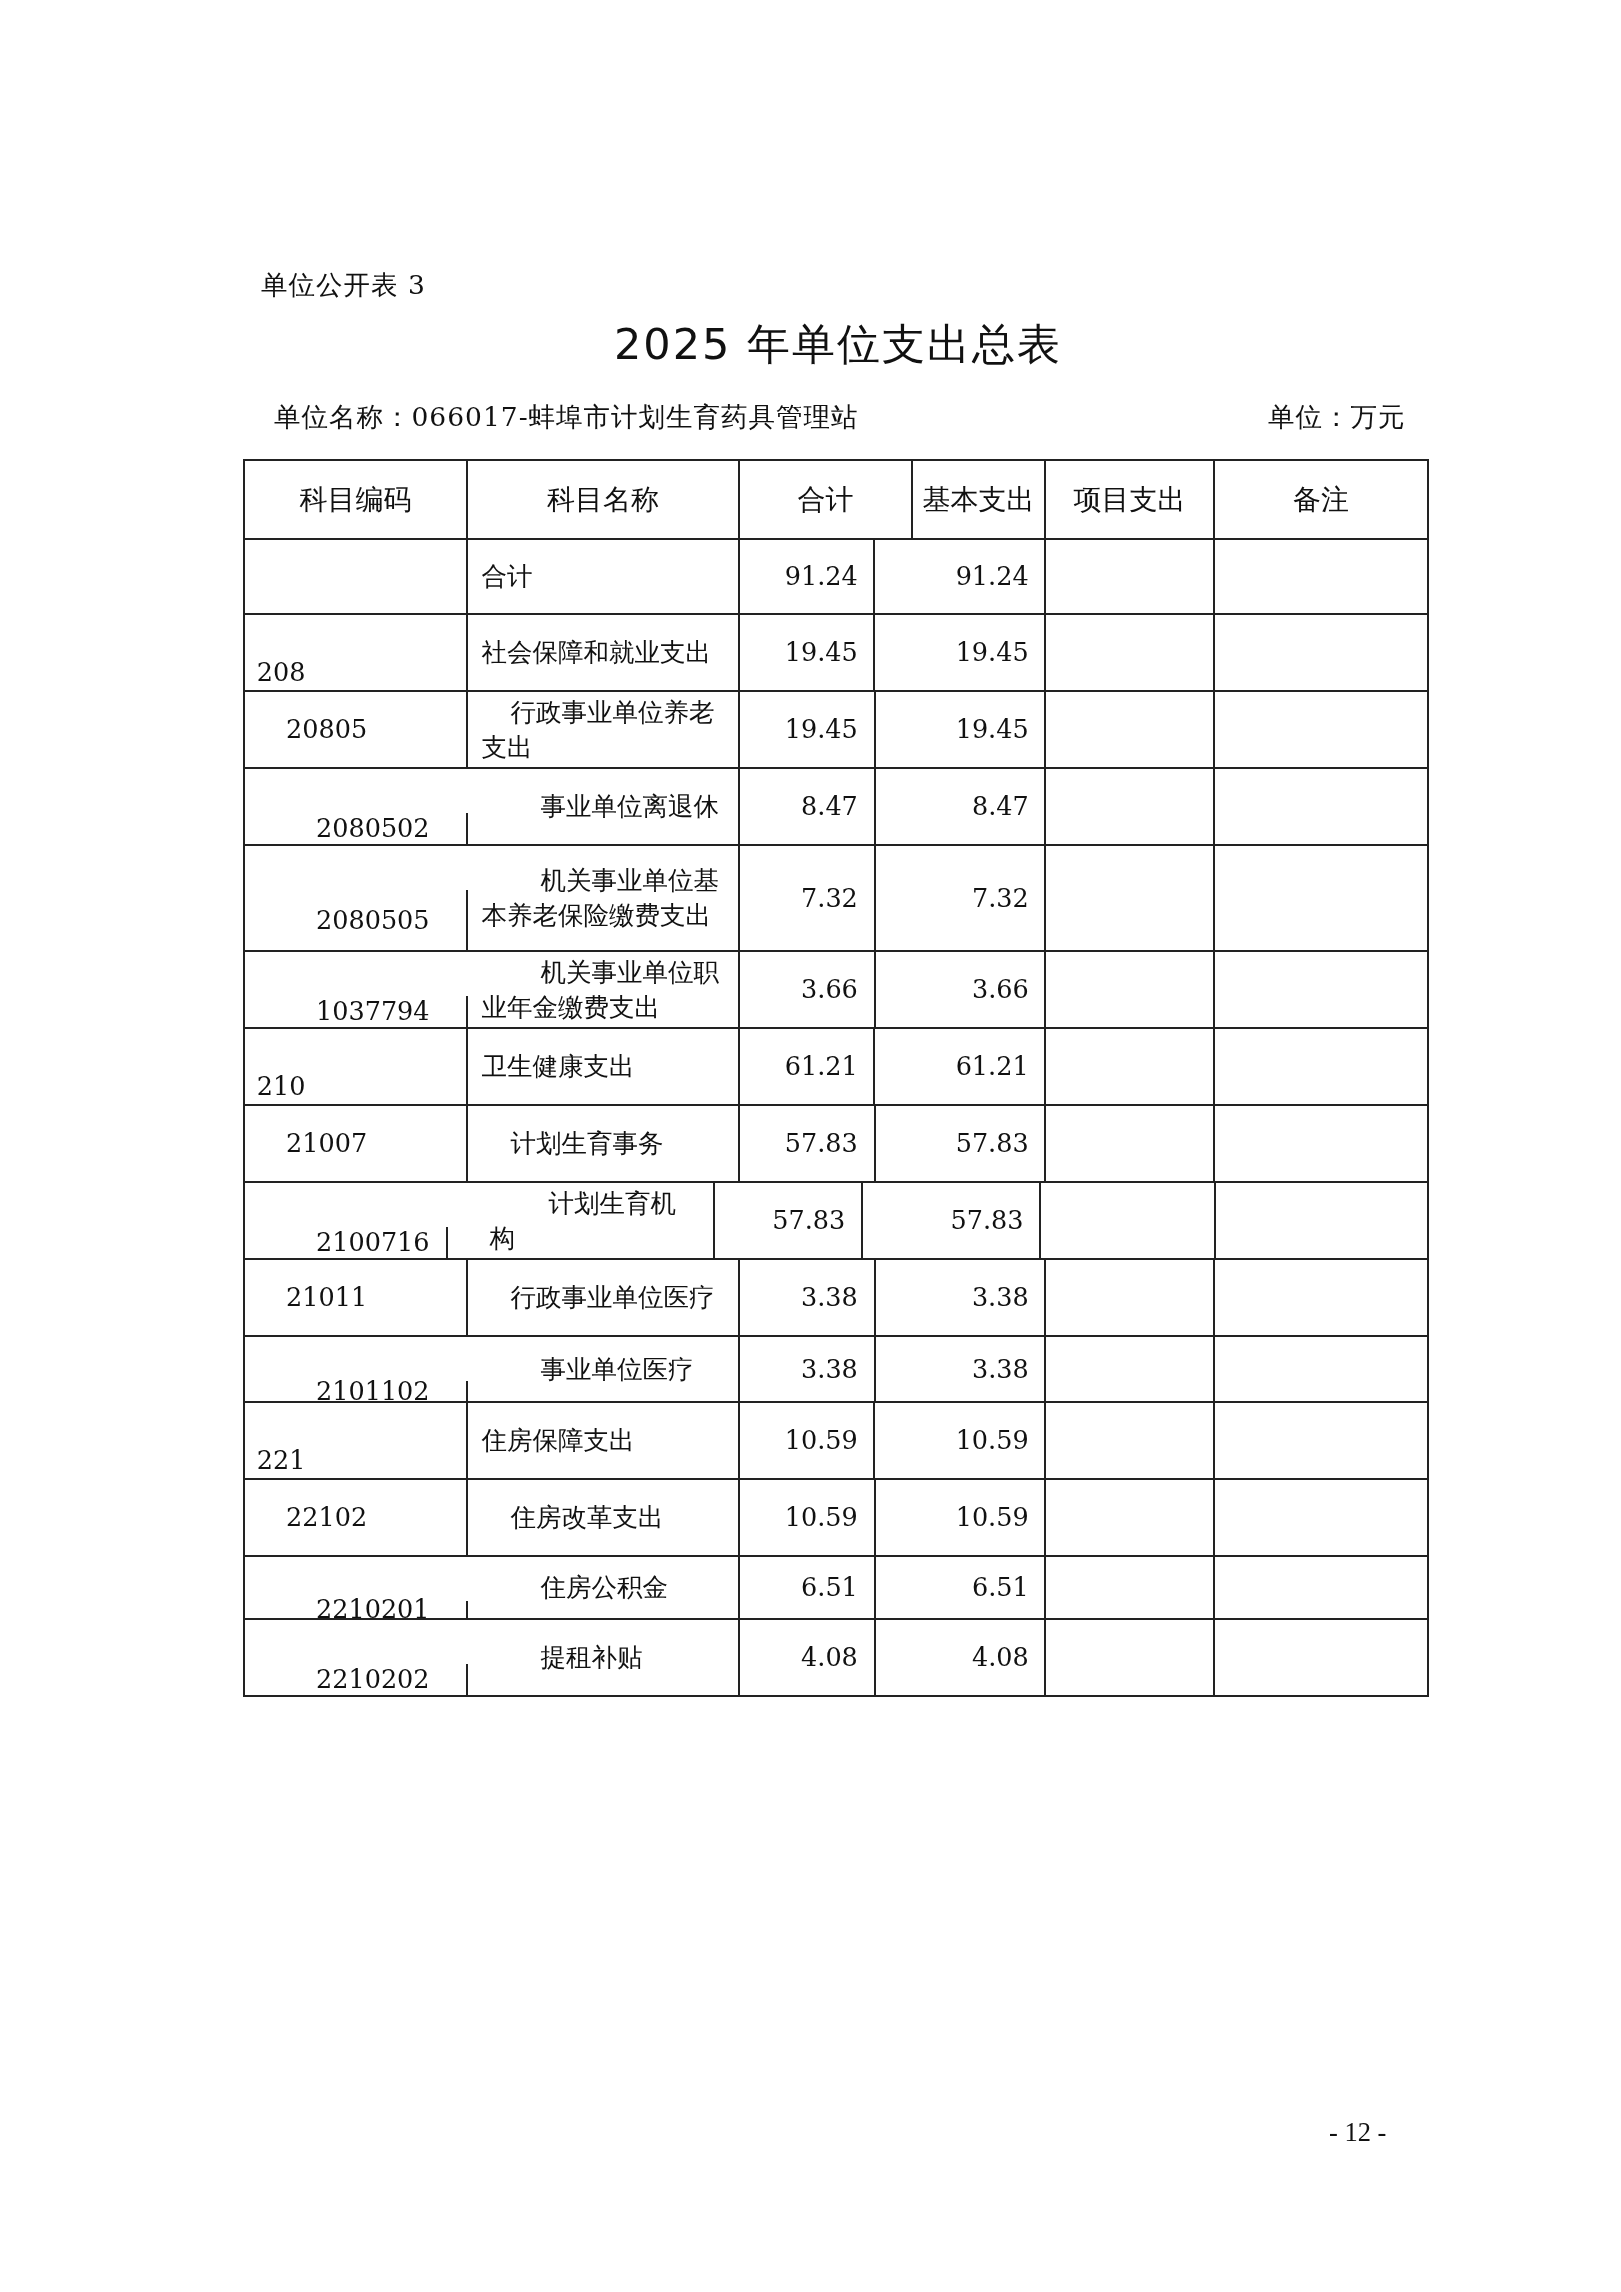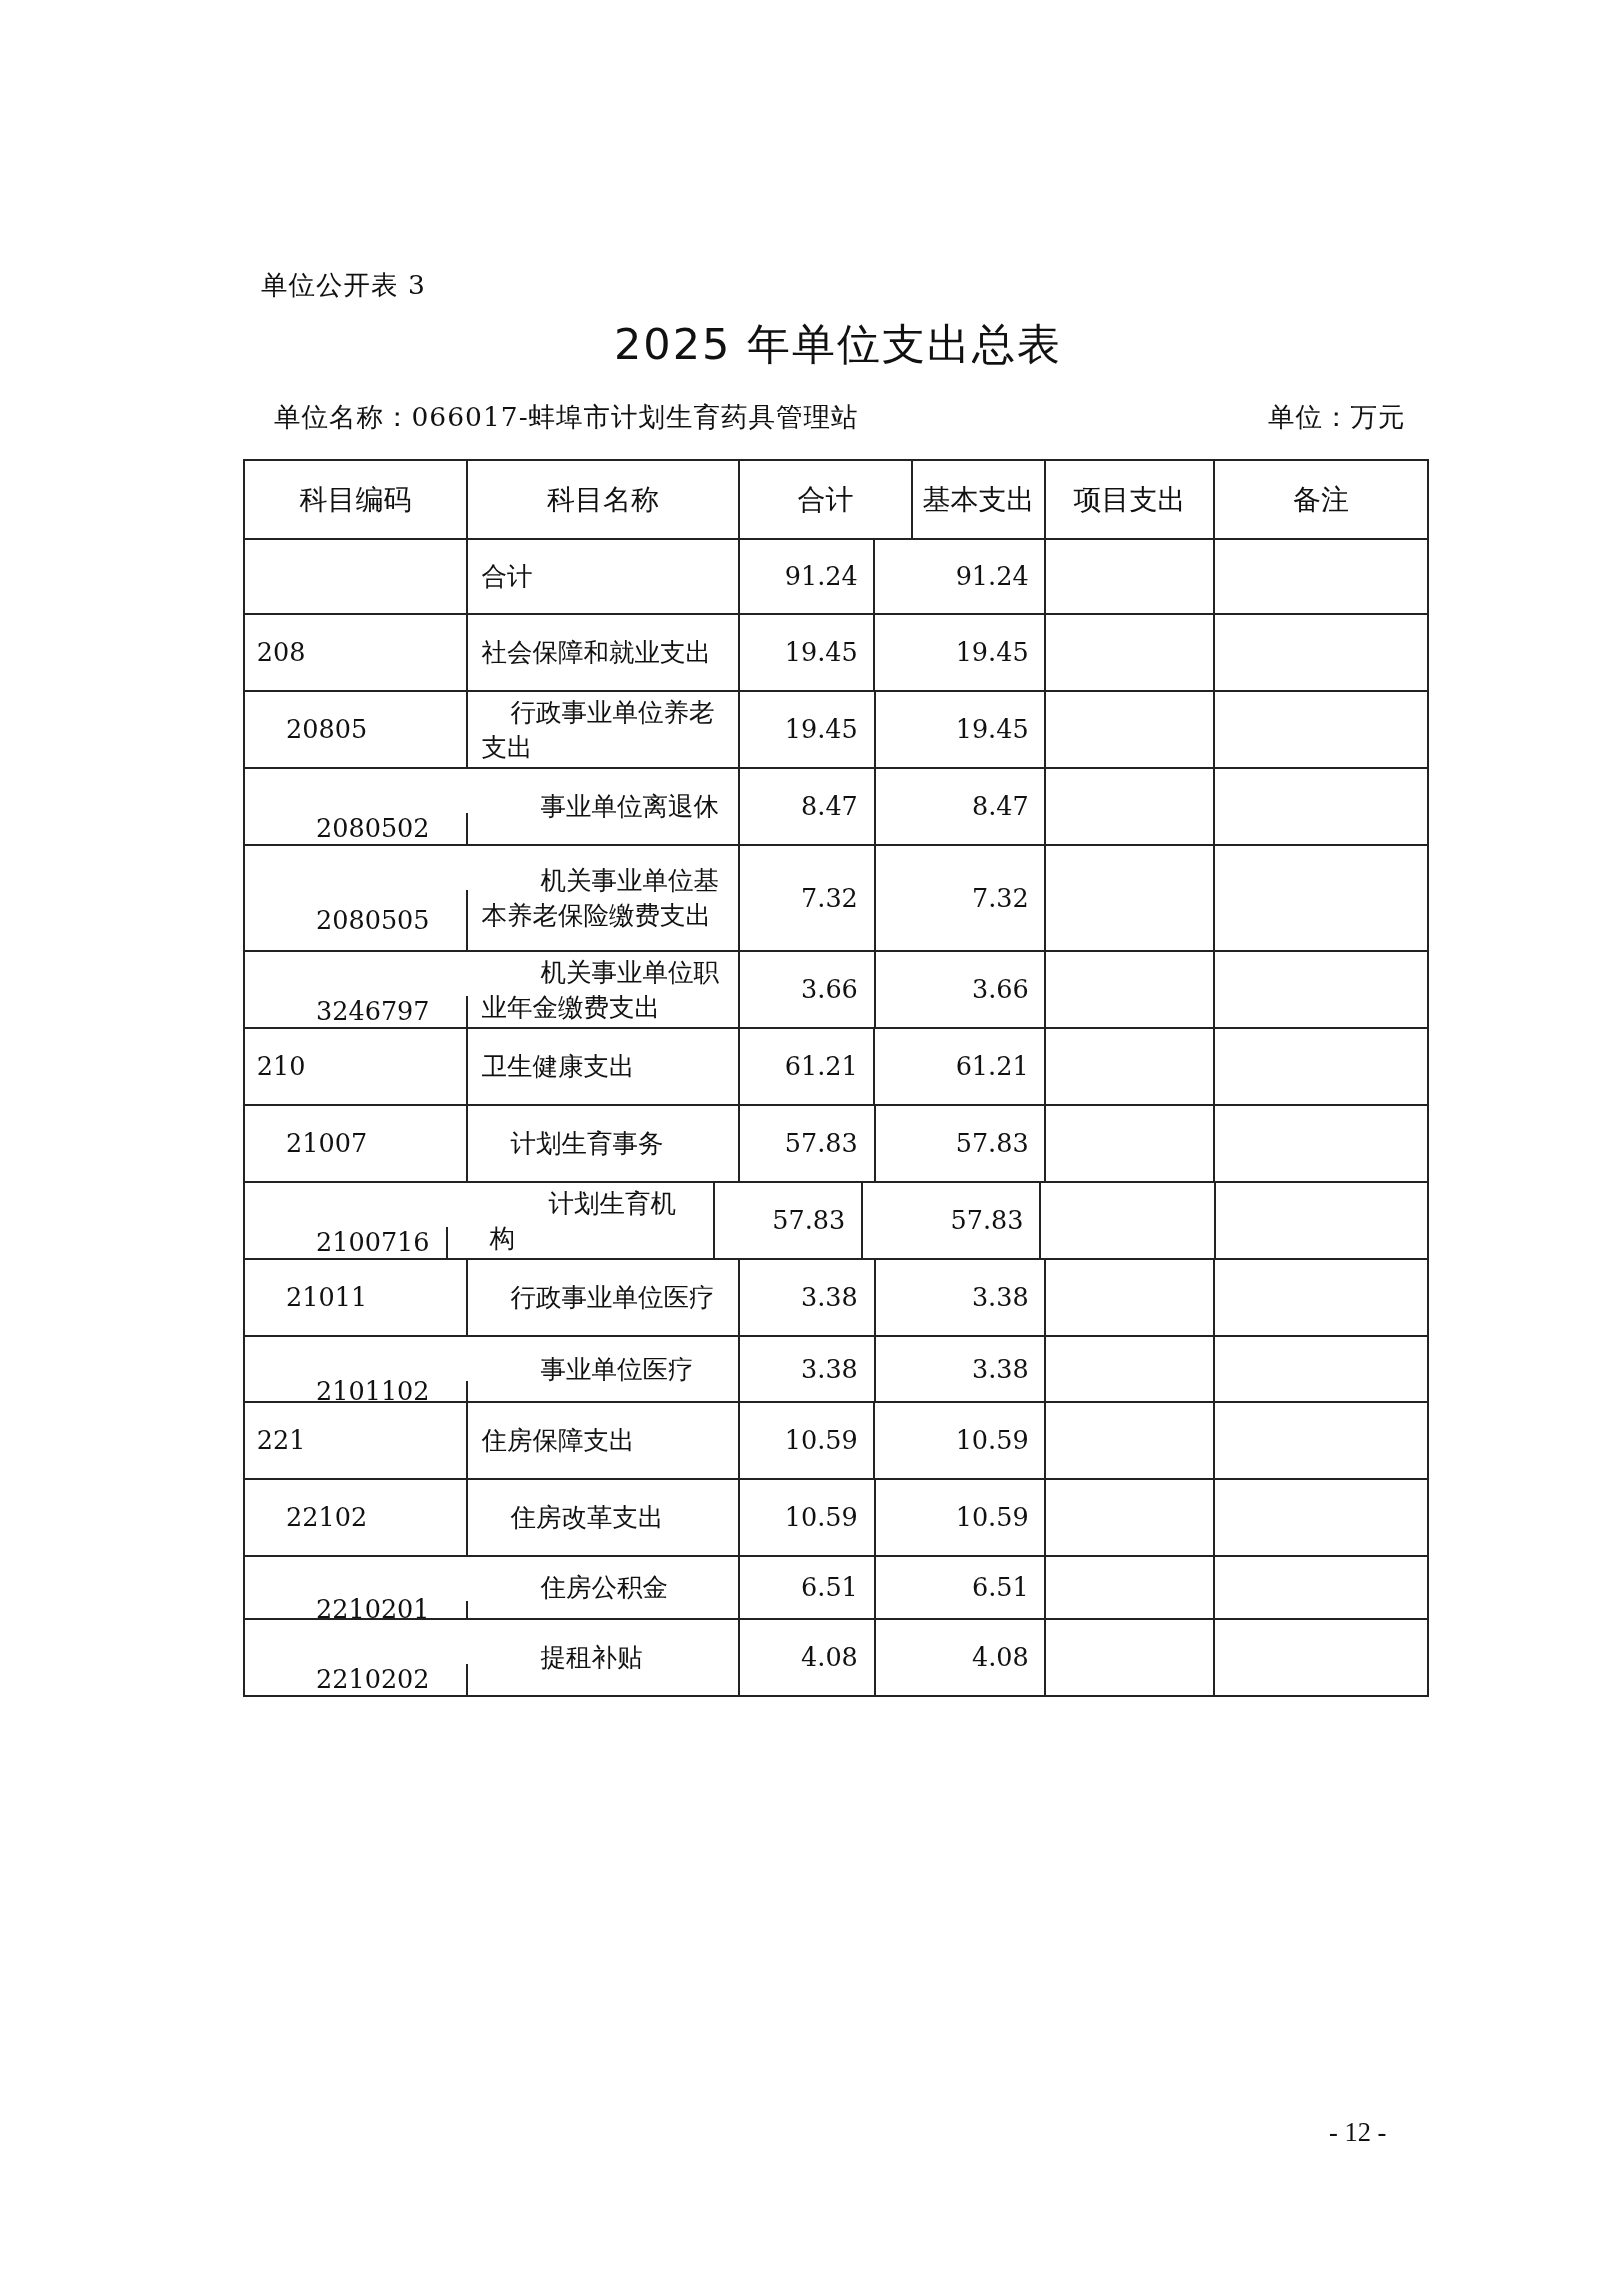--- a/index.html
+++ b/index.html
@@ -21,21 +21,21 @@
   .c-note { width: 214px; }
 
   .hdr .cell { justify-content: center; font-size: 28px; text-align: center; padding: 0; }
   .hdr .h-code { width: 223px; }
   .hdr .h-name { width: 272px; }
   .hdr .h-total { width: 173px; }
   .hdr .h-basic { width: 133px; line-height: 37px; }
   .hdr .h-project { width: 169px; }
   .hdr .h-note { width: 214px; }
 
-  .lvl1 { padding-left: 11.8px; }
+  .lvl1 { padding-left: 11.8px; align-items: flex-end; }
   .lvl2 { padding-left: 41px; }
   .lvl3 { padding-left: 71px; margin-top: 44px; }
   .name-text { text-indent: 0; }
   .n-lvl2 { text-indent: 29px; }
   .n-lvl3 { text-indent: 59px; }
 
   #page-number { left: 1329px; top: 2117px; font-size: 26.5px; font-family: "Liberation Serif", serif; }
 </style>
 </head>
 <body>
@@ -110,21 +110,21 @@
         <div class="cell c-name">
           <span class="name-text n-lvl3" style="display:block;width:100%">机关事业单位基本养老保险缴费支出</span>
         </div>
         <div class="cell c-total">7.32</div>
         <div class="cell c-basic">7.32</div>
         <div class="cell c-project"></div>
         <div class="cell c-note"></div>
       </div>
       <div class="row" style="height: 77px;">
         <div class="cell c-code lvl3">
-          <span>3246797</span>
+          <span>1037794</span>
         </div>
         <div class="cell c-name">
           <span class="name-text n-lvl3" style="display:block;width:100%">机关事业单位职业年金缴费支出</span>
         </div>
         <div class="cell c-total">3.66</div>
         <div class="cell c-basic">3.66</div>
         <div class="cell c-project"></div>
         <div class="cell c-note"></div>
       </div>
       <div class="row" style="height: 77px;">

